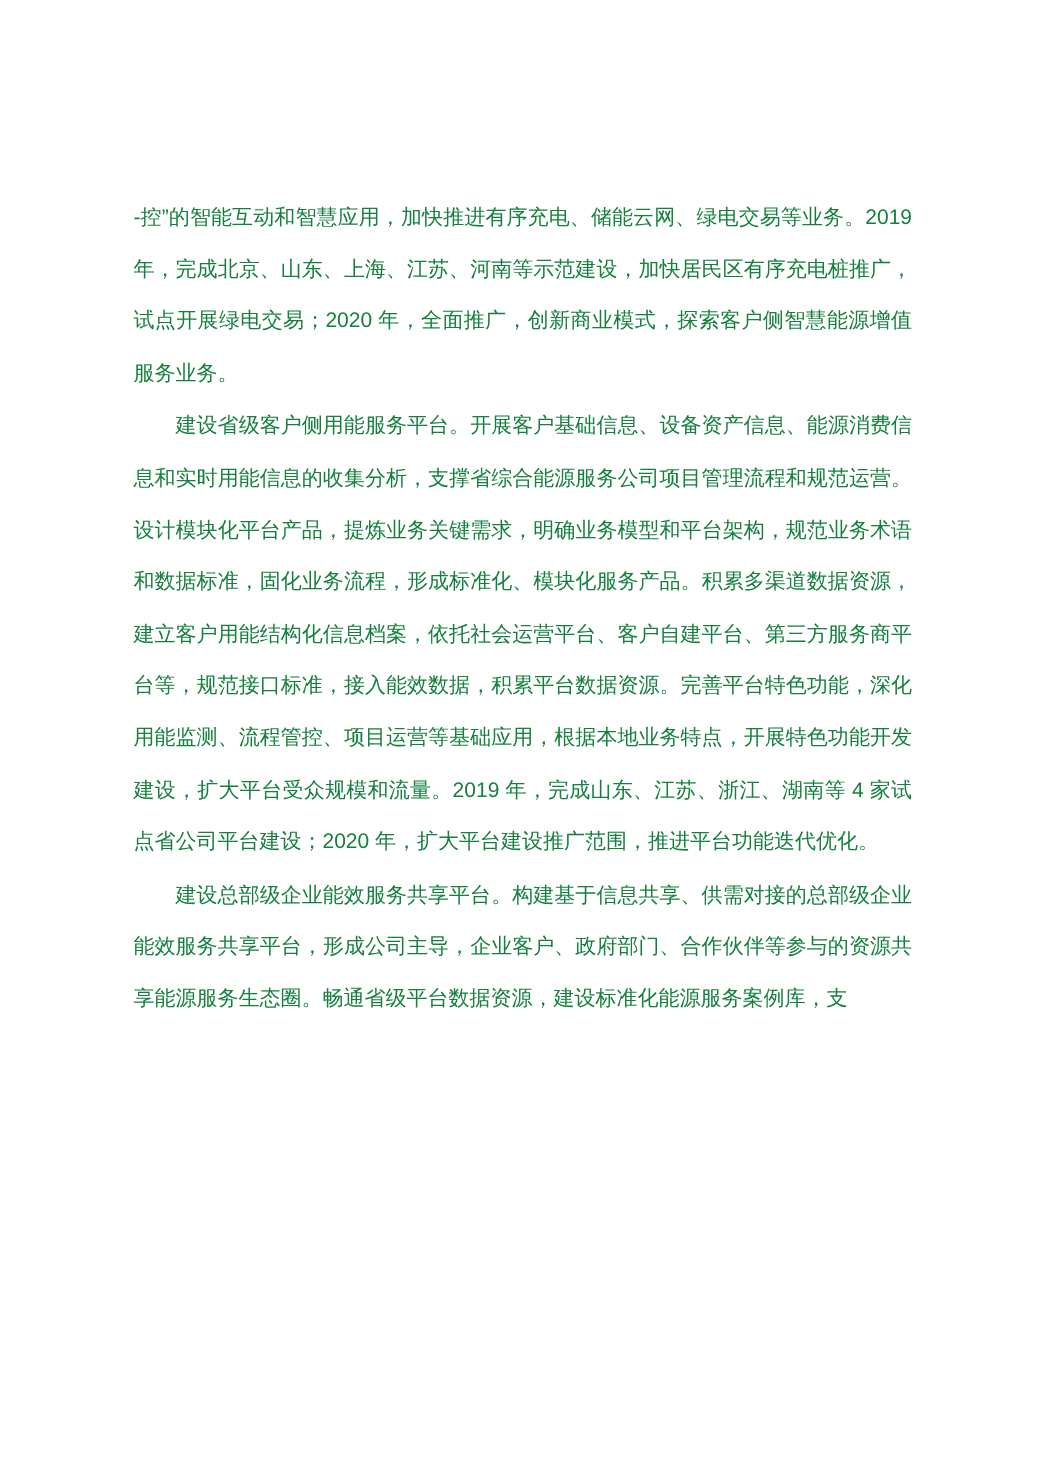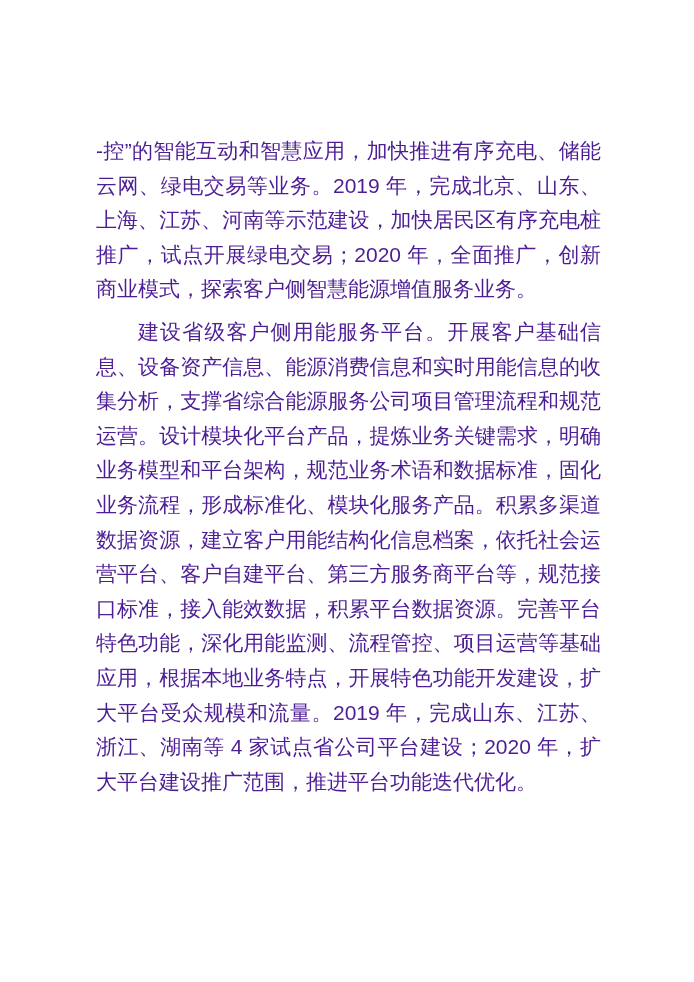--- a/index.html
+++ b/index.html
@@ -17,38 +17,39 @@
     background: #ffffff;
     font-family: "Liberation Sans", "DejaVu Sans", sans-serif;
   }
   .text-block {
     position: absolute;
     left: 88px;
     top: 126px;
     width: 521px;
   }
   p.para {
-    margin: 8px;
+    margin: 1px;
     padding: 0;
-    font-size: 21px;
+    font-size: 14px;
     line-height: 34.6px;
-    color: #4c1d95;
+    color: #15803d;
     text-align: justify;
     text-justify: inter-ideograph;
     word-break: break-all;
     overflow-wrap: anywhere;
   }
   p.para.indent {
     text-indent: 2em;
   }
   p.para strong {
     font-weight: 400;
   }
 </style>
 </head>
 <body>
 
 <div class="page" style="background: rgb(255, 255, 255); color: rgb(24, 24, 24);">
   <div class="text-block">
     <p class="para"><span>-控”的智能互动和智慧应用，加快推进有序充电、储能云网、绿电交易等业务。2019 年，完成北京、山东、上海、江苏、河南等示范建设，加快居民区有序充电桩推广，试点开展绿电交易；2020 年，全面推广，创新商业模式，探索客户侧智慧能源增值服务业务。</span></p>
     <p class="para indent"><strong>建设省级客户侧用能服务平台。</strong><span>开展客户基础信息、设备资产信息、能源消费信息和实时用能信息的收集分析，支撑省综合能源服务公司项目管理流程和规范运营。</span><strong>设计模块化平台产品，</strong><span>提炼业务关键需求，明确业务模型和平台架构，规范业务术语和数据标准，固化业务流程，形成标准化、模块化服务产品。</span><strong>积累多渠道数据资源，</strong><span>建立客户用能结构化信息档案，依托社会运营平台、客户自建平台、第三方服务商平台等，规范接口标准，接入能效数据，积累平台数据资源。</span><strong>完善平台特色功能，</strong><span>深化用能监测、流程管控、项目运营等基础应用，根据本地业务特点，开展特色功能开发建设，扩大平台受众规模和流量。2019 年，完成山东、江苏、浙江、湖南等 4 家试点省公司平台建设；2020 年，扩大平台建设推广范围，推进平台功能迭代优化。</span></p>
+    <p class="para indent"><strong>建设总部级企业能效服务共享平台。</strong><span>构建基于信息共享、供需对接的总部级企业能效服务共享平台，形成公司主导，企业客户、政府部门、合作伙伴等参与的资源共享能源服务生态圈。</span><strong>畅通省级平台数据资源，</strong><span>建设标准化能源服务案例库，支</span></p>
   </div>
 </div>
 
 </body></html>

